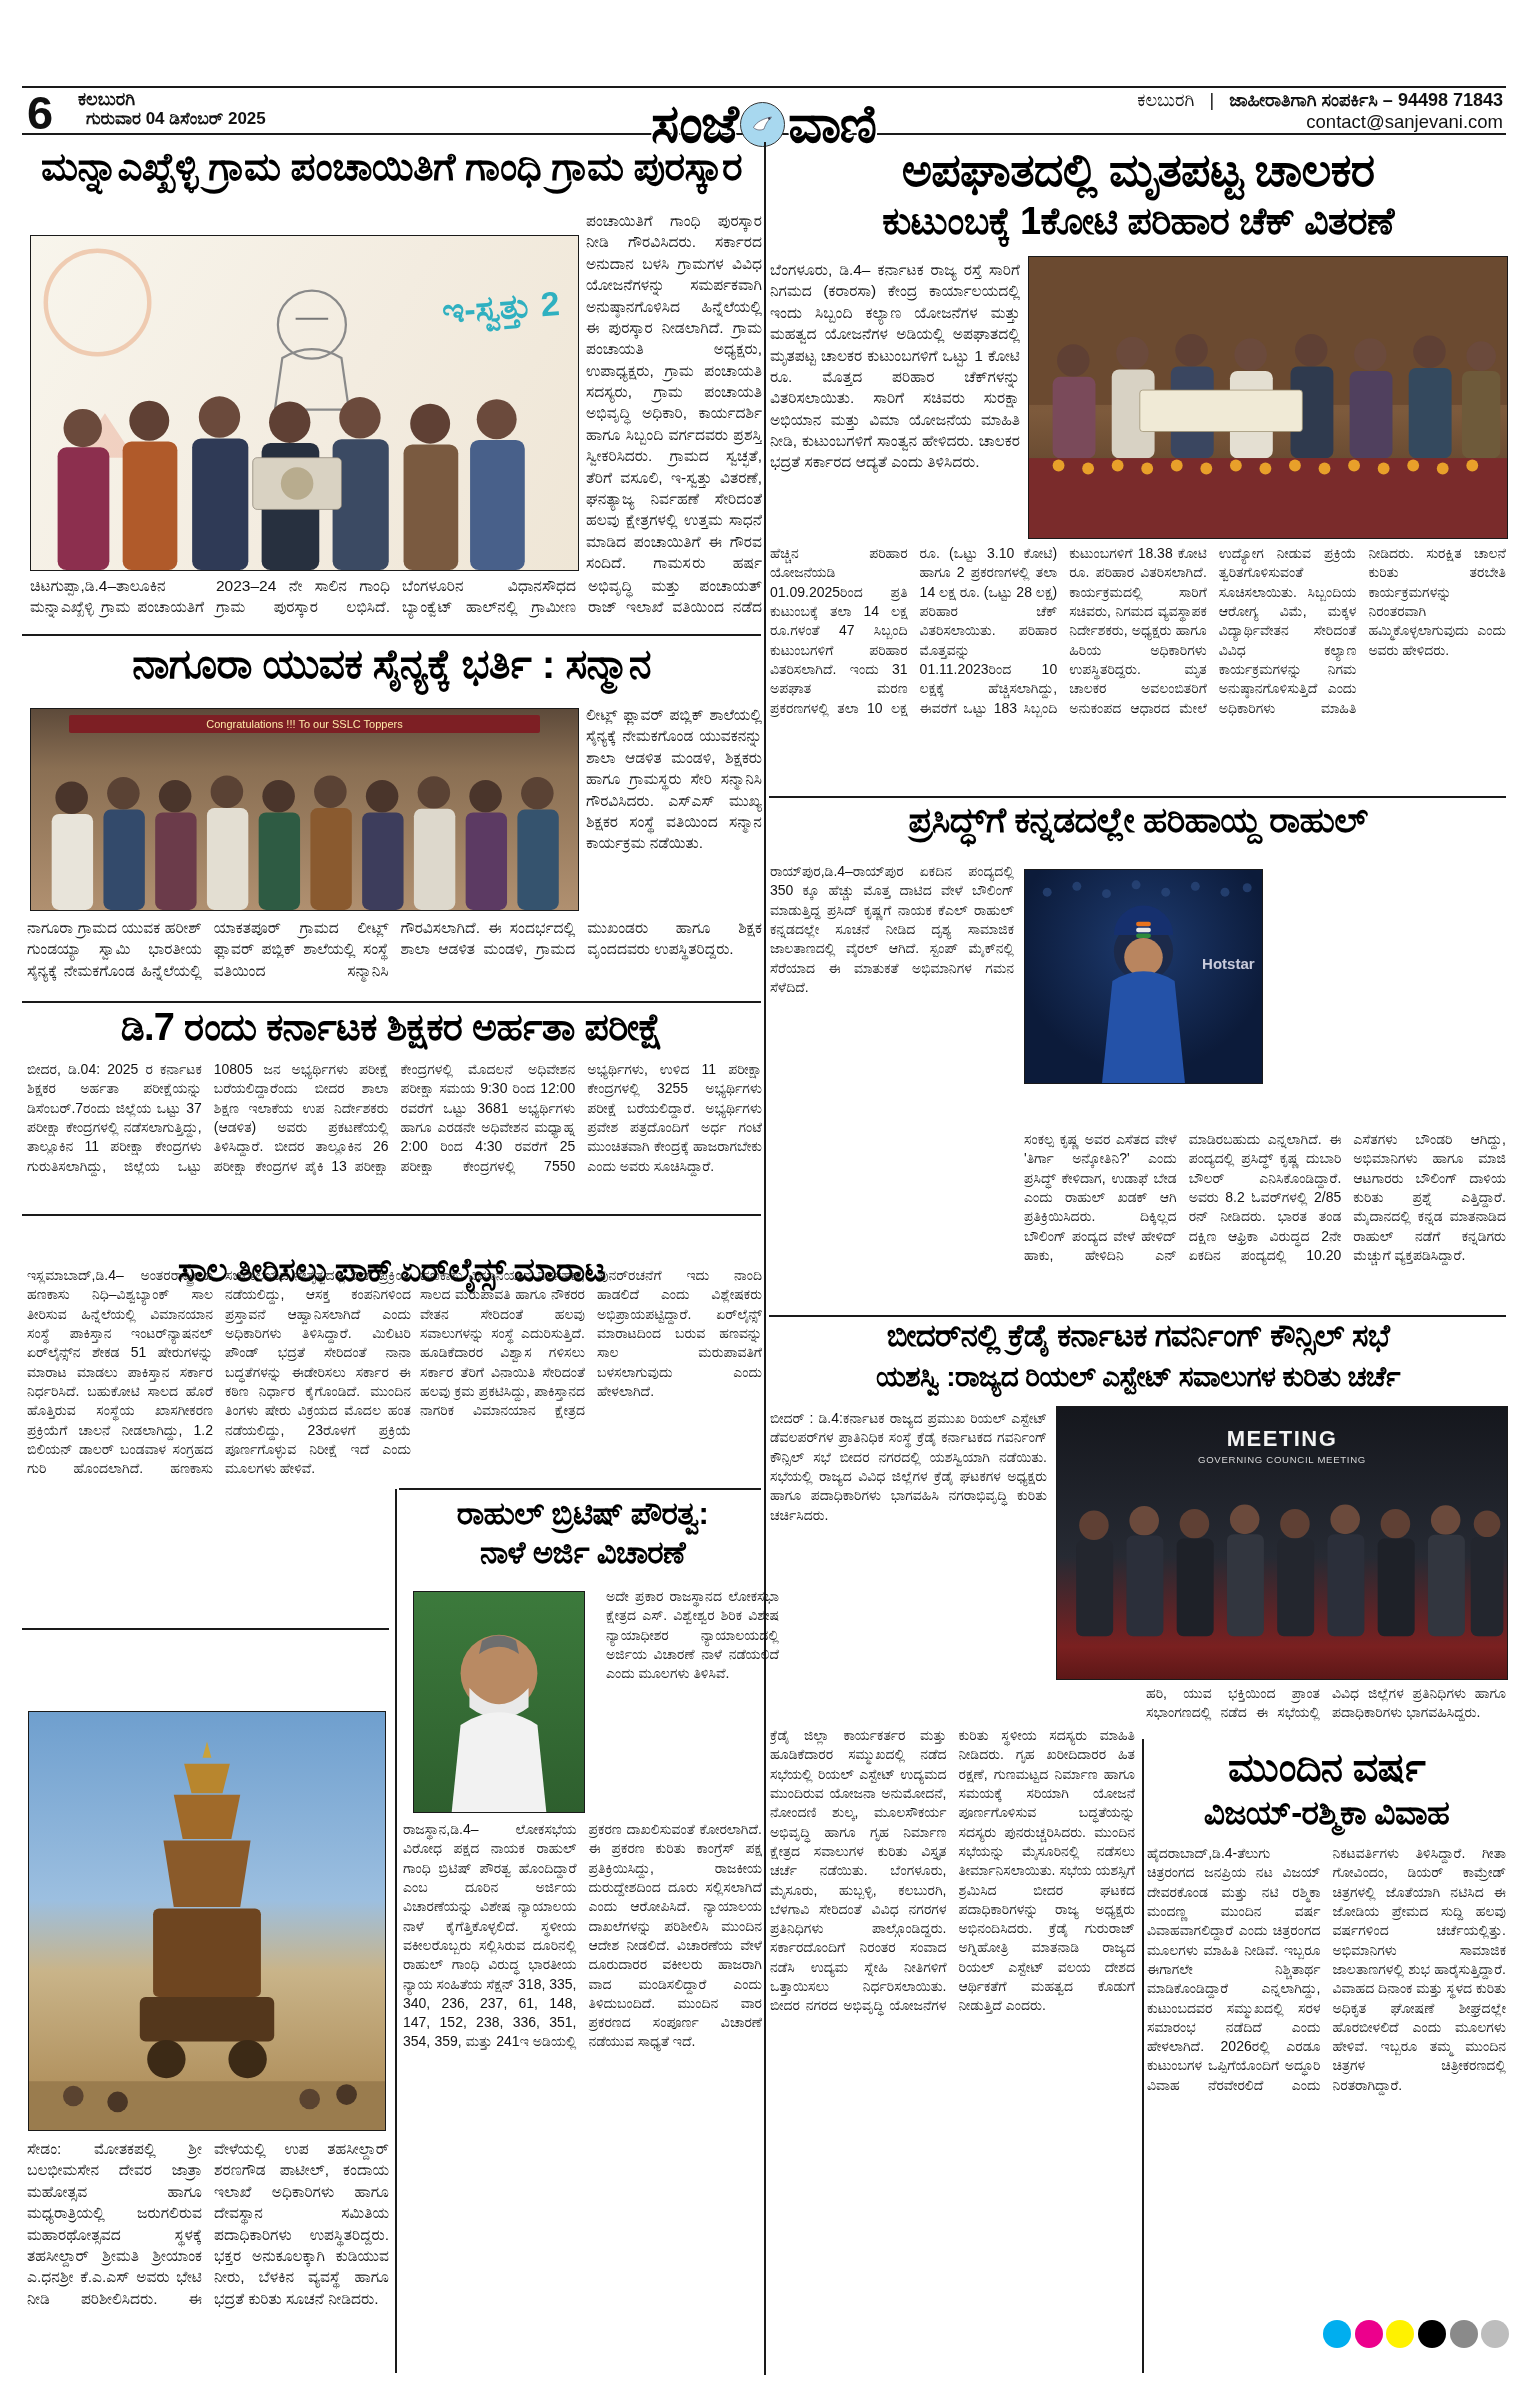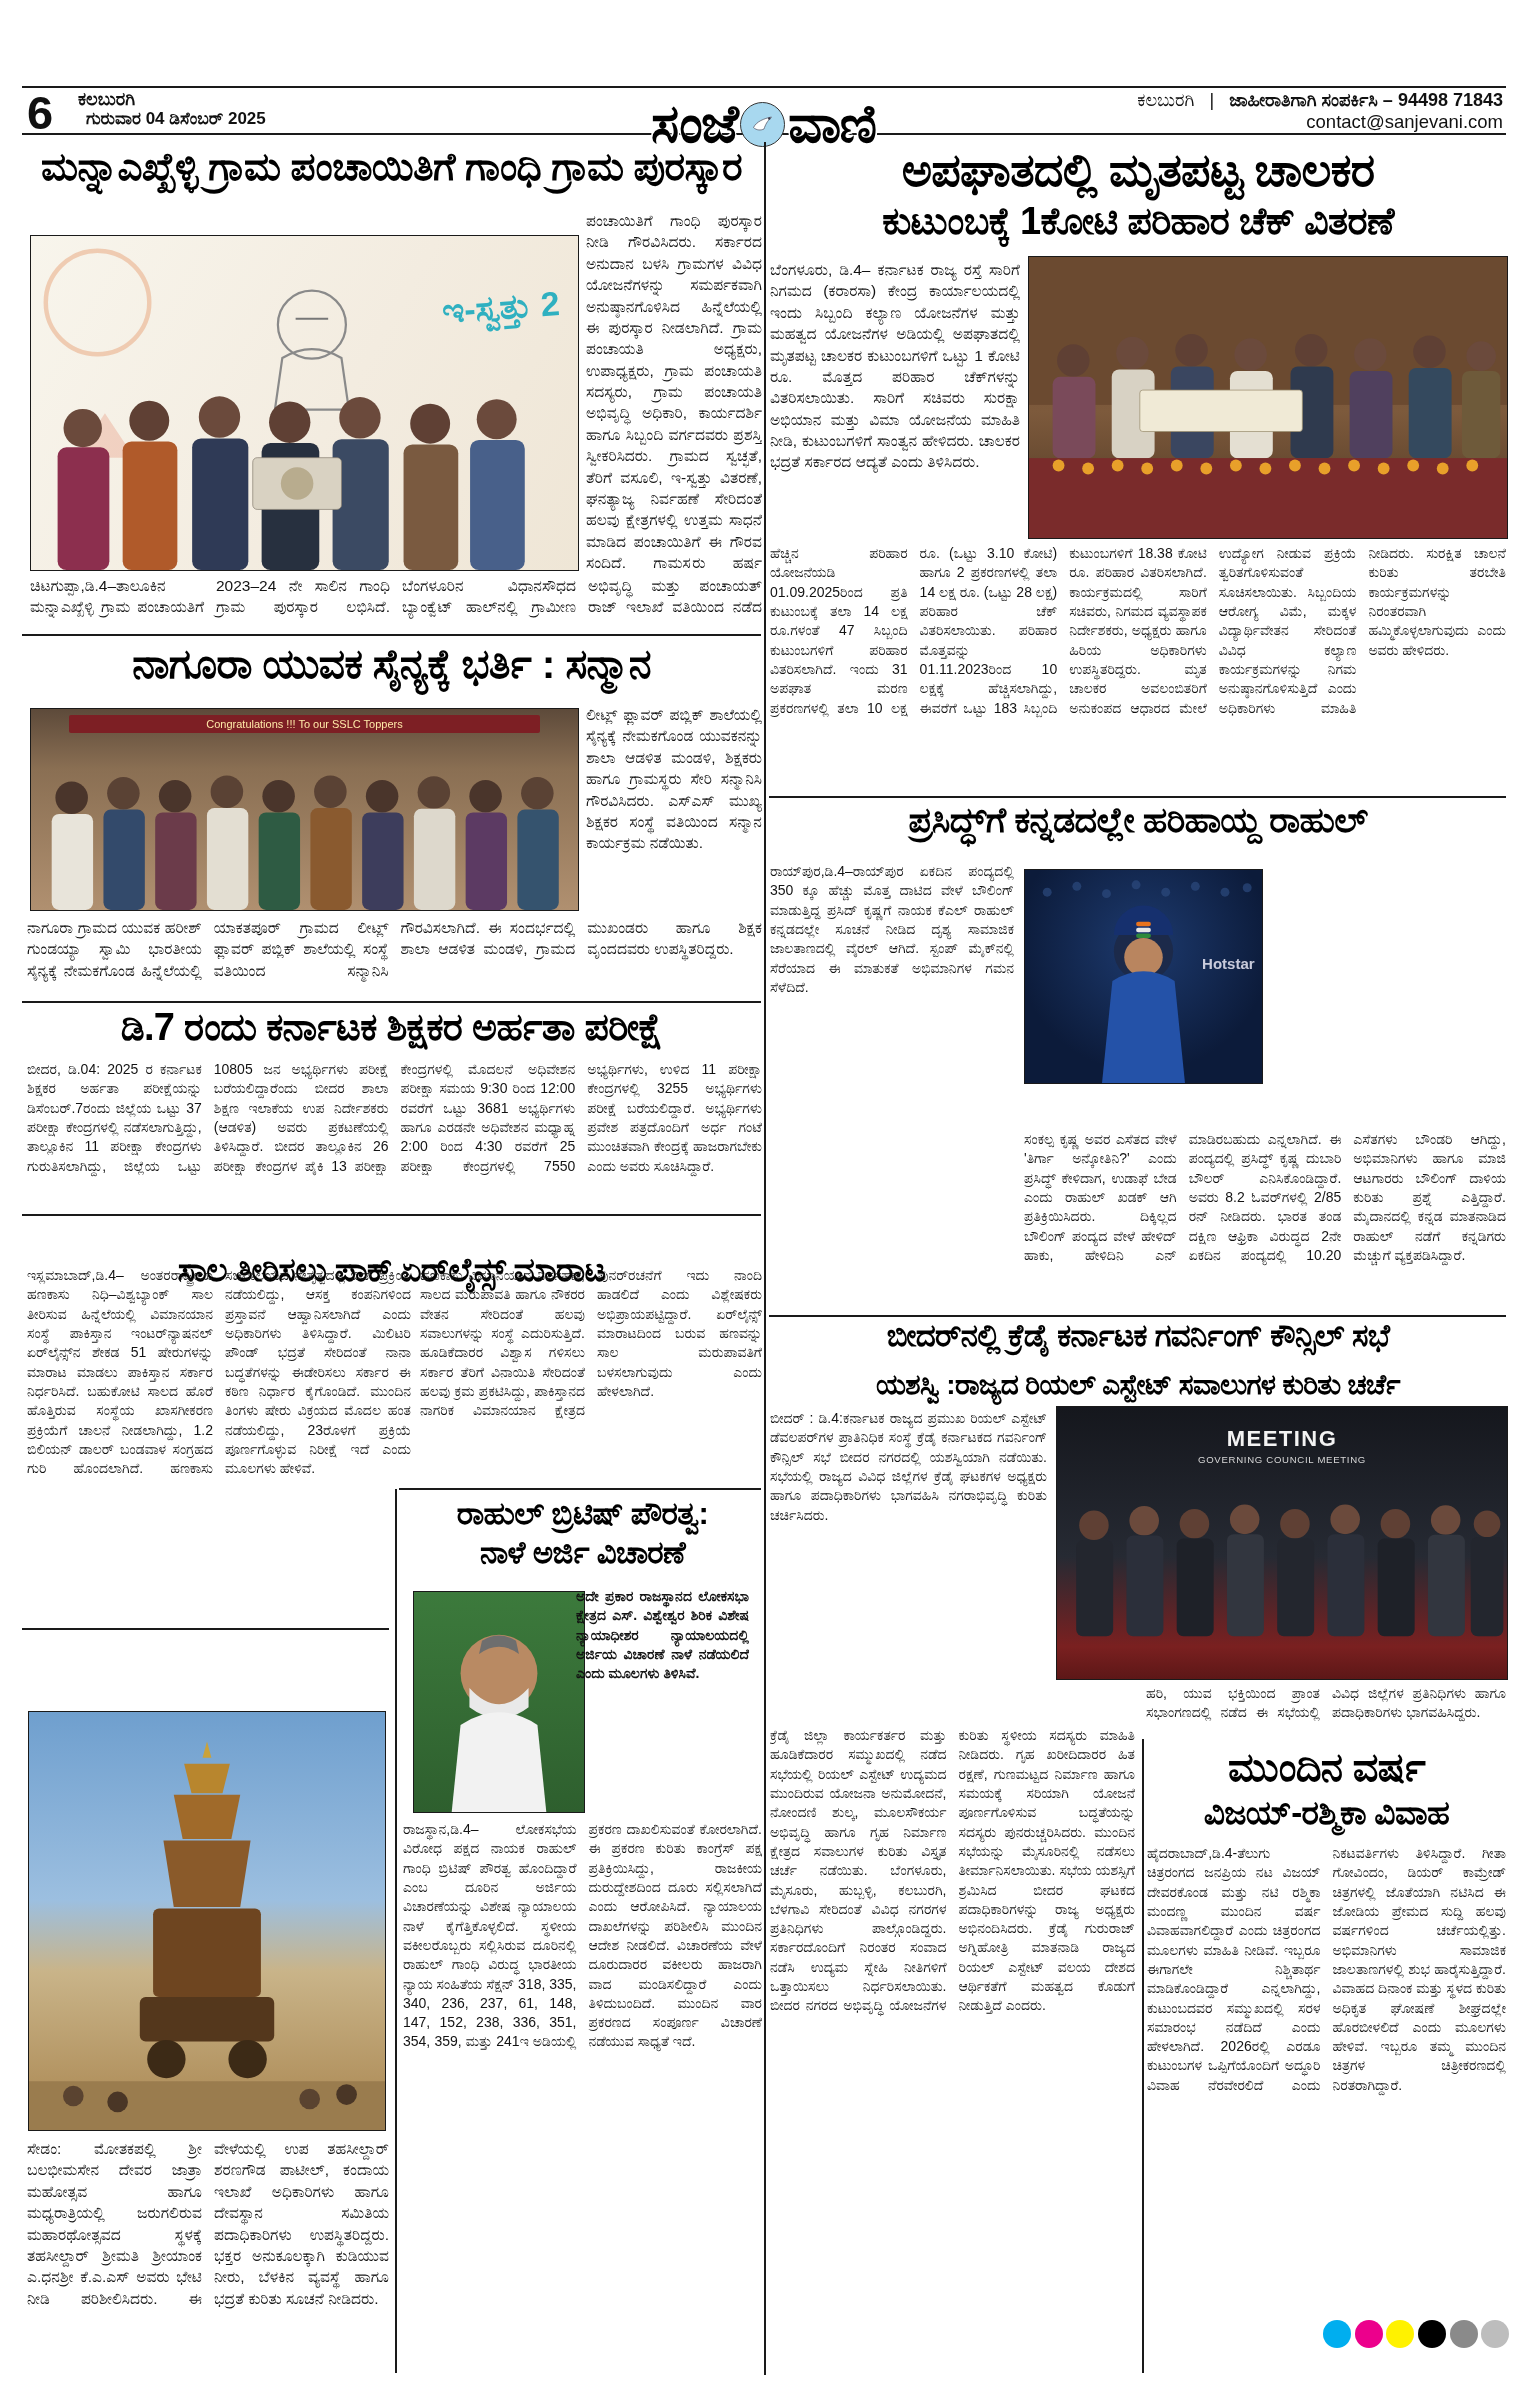--- a/index.html
+++ b/index.html
@@ -23,21 +23,21 @@
   .hl{font-weight:800;color:#000;text-align:center;line-height:1.08;letter-spacing:-0.7px;}
   .hl-a{font-size:39px;}
   .hl-b{font-size:41px;}
   .hl-c{font-size:38px;}
   .hl-d{font-size:33px;}
   .hl-e{font-size:27px;line-height:1.2;}
   .hl-f1{font-size:46px;}
   .hl-f2{font-size:38px;}
   .hl-g{font-size:35px;}
   .hl-h{font-size:31px;}
-  .hl-h2{font-size:28px;margin-top:8px;}
+  .hl-h2{font-size:28px;}
   .hl-i1{font-size:40px;}
   .hl-i2{font-size:33px;}
   .hl-rb{font-size:31px;line-height:1.25;}
   
   .bt{font-size:14px;line-height:1.38;text-align:justify;color:#131313;
       word-break:break-word;overflow:hidden;}
   .bt-lg{font-size:15.5px;}
   .cols2{column-count:2;column-gap:12px;}
   .cols3{column-count:3;column-gap:12px;margin-top:40px;}
   .cols4{column-count:4;column-gap:12px;}
@@ -188,21 +188,21 @@
   </div>
 
   <div class="photo ph-rahul" style="left:413px;top:1591px;width:170px;height:220px;">
     <svg width="170" height="220" viewBox="0 0 230 298" preserveAspectRatio="none">
       <circle cx="115" cy="110" r="52" fill="#b98a63"></circle>
       <path d="M75 130 q40 44 80 0 l0 26 q-40 30 -80 0 z" fill="#e9e9e9"></path>
       <path d="M63 180 q52 -34 104 0 l12 118 l-128 0 z" fill="#f2f2f2"></path>
       <path d="M88 84 q27 -20 54 0 l-4 -18 q-23 -14 -46 0 z" fill="#6e6e6e"></path>
     </svg>
   </div>
-  <div class="abs bt" style="left:576px;top:1587px;width:173px;height:226px;font-weight:bold;">ಅದೇ ಪ್ರಕಾರ ರಾಜಸ್ಥಾನದ ಲೋಕಸಭಾ ಕ್ಷೇತ್ರದ ಎಸ್. ವಿಶ್ವೇಶ್ವರ ಶಿರಿಕ ವಿಶೇಷ ನ್ಯಾಯಾಧೀಶರ ನ್ಯಾಯಾಲಯದಲ್ಲಿ ಅರ್ಜಿಯ ವಿಚಾರಣೆ ನಾಳೆ ನಡೆಯಲಿದೆ ಎಂದು ಮೂಲಗಳು ತಿಳಿಸಿವೆ.</div>
+  <div class="abs bt" style="left:606px;top:1587px;width:173px;height:226px;">ಅದೇ ಪ್ರಕಾರ ರಾಜಸ್ಥಾನದ ಲೋಕಸಭಾ ಕ್ಷೇತ್ರದ ಎಸ್. ವಿಶ್ವೇಶ್ವರ ಶಿರಿಕ ವಿಶೇಷ ನ್ಯಾಯಾಧೀಶರ ನ್ಯಾಯಾಲಯದಲ್ಲಿ ಅರ್ಜಿಯ ವಿಚಾರಣೆ ನಾಳೆ ನಡೆಯಲಿದೆ ಎಂದು ಮೂಲಗಳು ತಿಳಿಸಿವೆ.</div>
   <div class="abs bt cols2" style="left:403px;top:1820px;width:359px;height:549px;">ರಾಜಸ್ಥಾನ,ಡಿ.4– ಲೋಕಸಭೆಯ ವಿರೋಧ ಪಕ್ಷದ ನಾಯಕ ರಾಹುಲ್ ಗಾಂಧಿ ಬ್ರಿಟಿಷ್ ಪೌರತ್ವ ಹೊಂದಿದ್ದಾರೆ ಎಂಬ ದೂರಿನ ಅರ್ಜಿಯ ವಿಚಾರಣೆಯನ್ನು ವಿಶೇಷ ನ್ಯಾಯಾಲಯ ನಾಳೆ ಕೈಗೆತ್ತಿಕೊಳ್ಳಲಿದೆ. ಸ್ಥಳೀಯ ವಕೀಲರೊಬ್ಬರು ಸಲ್ಲಿಸಿರುವ ದೂರಿನಲ್ಲಿ ರಾಹುಲ್ ಗಾಂಧಿ ವಿರುದ್ಧ ಭಾರತೀಯ ನ್ಯಾಯ ಸಂಹಿತೆಯ ಸೆಕ್ಷನ್ 318, 335, 340, 236, 237, 61, 148, 147, 152, 238, 336, 351, 354, 359, ಮತ್ತು 241ಇ ಅಡಿಯಲ್ಲಿ ಪ್ರಕರಣ ದಾಖಲಿಸುವಂತೆ ಕೋರಲಾಗಿದೆ. ಈ ಪ್ರಕರಣ ಕುರಿತು ಕಾಂಗ್ರೆಸ್ ಪಕ್ಷ ಪ್ರತಿಕ್ರಿಯಿಸಿದ್ದು, ರಾಜಕೀಯ ದುರುದ್ದೇಶದಿಂದ ದೂರು ಸಲ್ಲಿಸಲಾಗಿದೆ ಎಂದು ಆರೋಪಿಸಿದೆ. ನ್ಯಾಯಾಲಯ ದಾಖಲೆಗಳನ್ನು ಪರಿಶೀಲಿಸಿ ಮುಂದಿನ ಆದೇಶ ನೀಡಲಿದೆ. ವಿಚಾರಣೆಯ ವೇಳೆ ದೂರುದಾರರ ವಕೀಲರು ಹಾಜರಾಗಿ ವಾದ ಮಂಡಿಸಲಿದ್ದಾರೆ ಎಂದು ತಿಳಿದುಬಂದಿದೆ. ಮುಂದಿನ ವಾರ ಪ್ರಕರಣದ ಸಂಪೂರ್ಣ ವಿಚಾರಣೆ ನಡೆಯುವ ಸಾಧ್ಯತೆ ಇದೆ.</div>
 
 
   <div class="photo ph-chariot" style="left:28px;top:1711px;width:356px;height:418px;">
     <svg width="356" height="418" viewBox="0 0 482 566" preserveAspectRatio="none">
       <path d="M241 40 l6 22 l-12 0 z" fill="#caa23a"></path>
       <path d="M210 70 h62 l-10 40 h-42 z" fill="#b8862e"></path>
       <path d="M196 112 h90 l-12 60 h-66 z" fill="#a06a2a"></path>
       <path d="M182 174 h118 l-14 90 h-90 z" fill="#8a5a2a"></path>
       <rect x="168" y="266" width="146" height="120" rx="8" fill="#6e4520"></rect>

